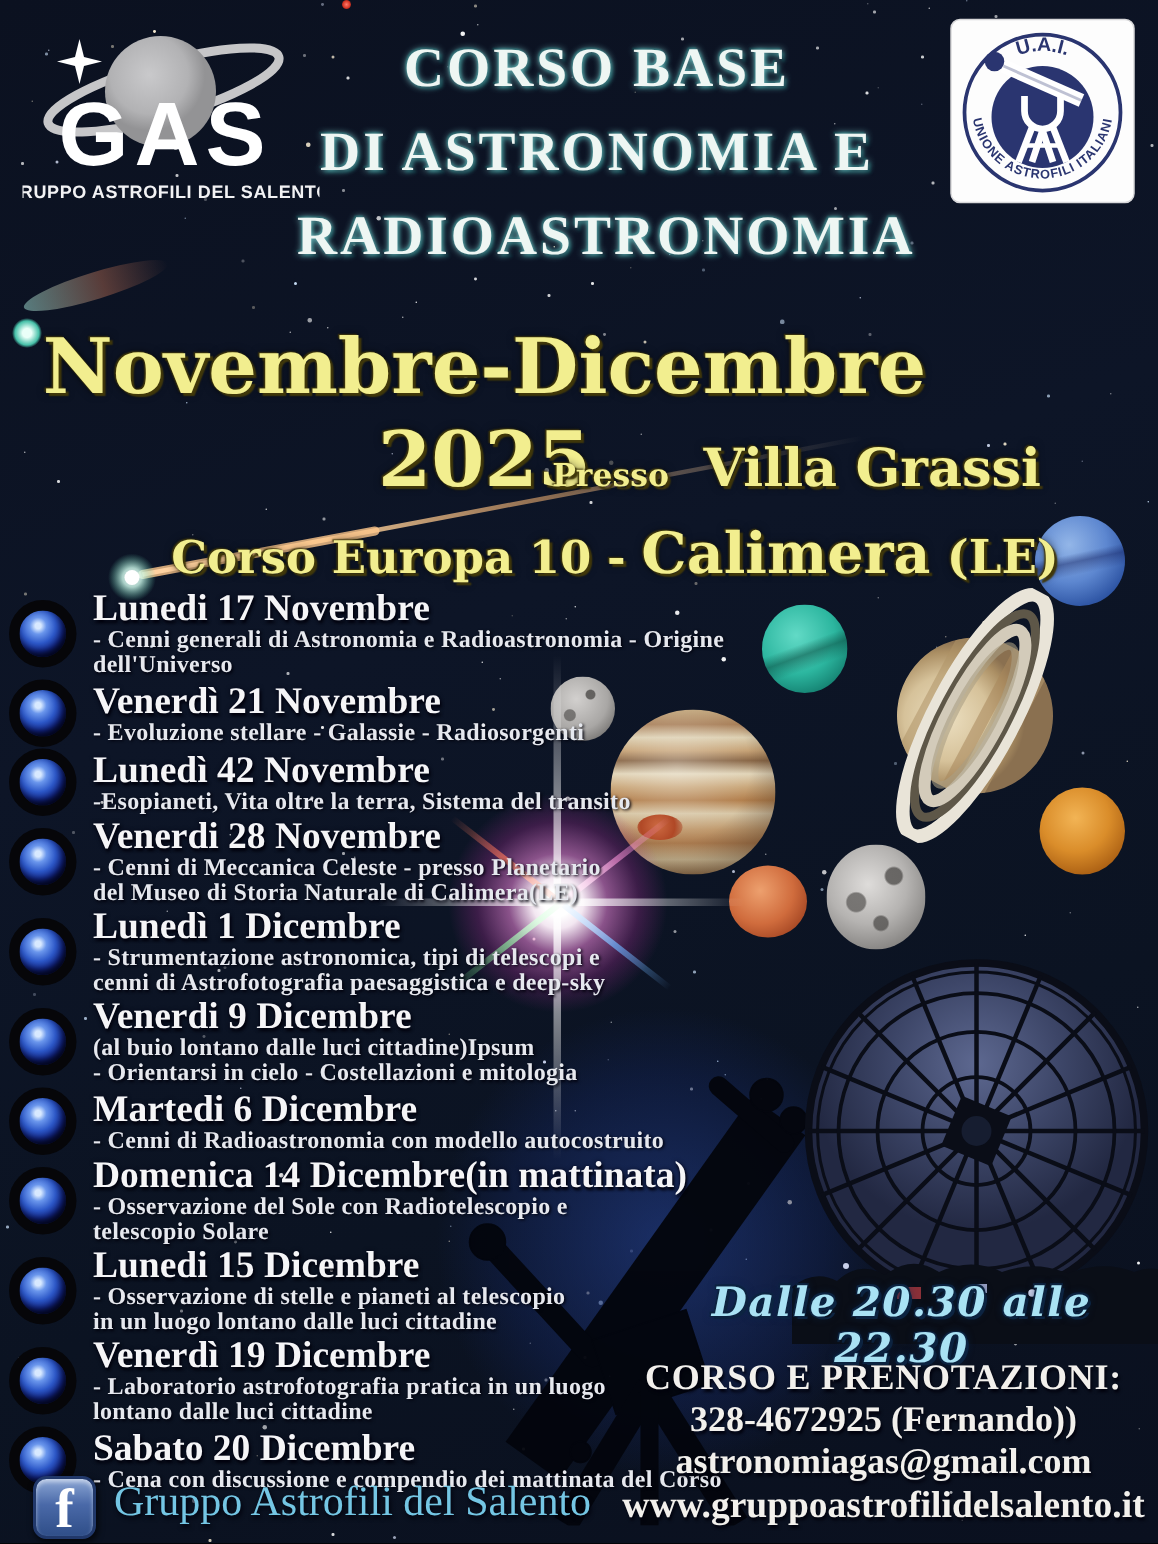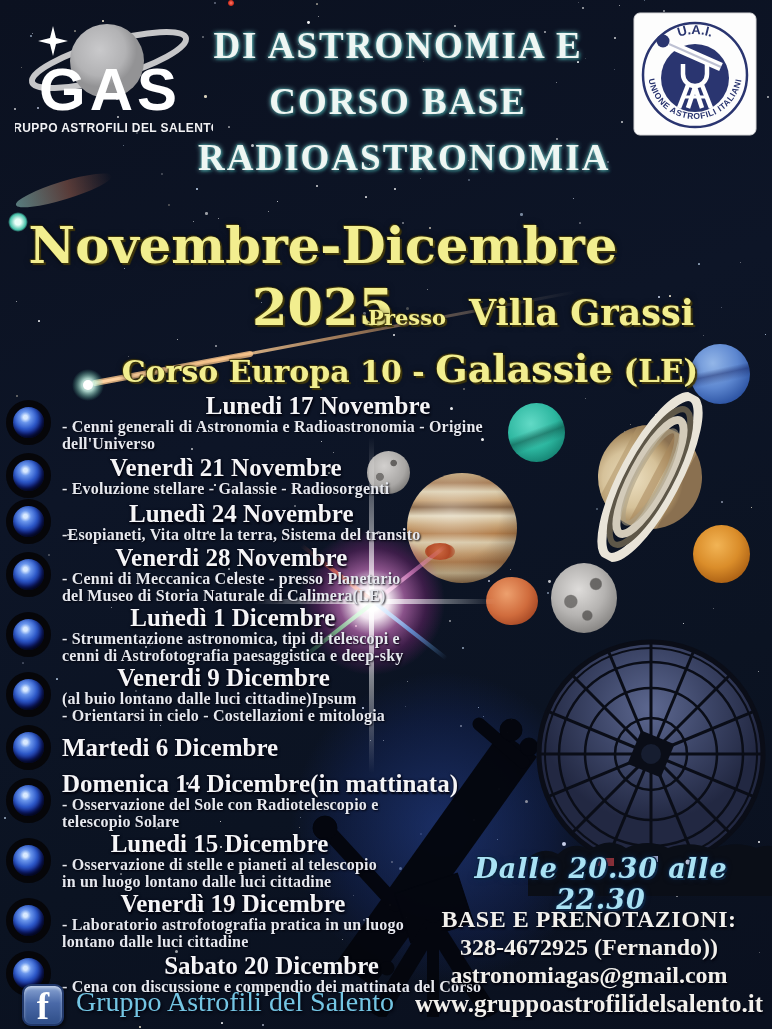--- a/index.html
+++ b/index.html
@@ -85,21 +85,21 @@
   #dish{left:528px;top:634px;width:246px;height:262px;z-index:3;}
 
   
   #schedule-list{left:6px;top:393px;width:568px;z-index:5;}
   .row{display:flex;align-items:center;gap:11px;margin-bottom:1px;}
   .gem{width:45px;height:45px;flex:0 0 45px;border-radius:50%;border:7px solid #060609;
     background:radial-gradient(circle at 40% 33%,#d8e9ff 0 7%,#6a96ec 20%,#2d58c8 42%,#14298c 62%,#081033 80%);
     box-shadow:inset -2px -3px 5px rgba(0,0,20,.8);}
   .txt{min-width:0;}
   .date{font-family:"Liberation Serif",serif;font-weight:bold;font-size:25px;line-height:25px;
-    color:#f5f5f7;text-shadow:1px 2px 2px rgba(0,0,12,.95),0 0 3px rgba(0,0,20,.8);text-align:center;}
+    color:#f5f5f7;text-shadow:1px 2px 2px rgba(0,0,12,.95),0 0 3px rgba(0,0,20,.8);}
   .row:nth-child(8) .date{font-weight:600;}
   .desc{font-family:"Liberation Serif",serif;font-size:16px;line-height:17px;color:#e6e8ee;
     font-weight:600;letter-spacing:.2px;text-shadow:1px 1px 2px rgba(0,0,12,.95);}
 
   
   #time-range{left:430px;top:853px;width:342px;text-align:center;z-index:6;
     font-family:"DejaVu Serif",serif;font-style:italic;font-weight:bold;font-size:27px;
     color:#a9e2f4;letter-spacing:1px;
     text-shadow:2px 2px 0 #0c2340,-1px -1px 0 #0c2340,1px -1px 0 #0c2340,-1px 1px 0 #0c2340,0 0 6px rgba(10,40,80,.9);}
   #info-block{left:408px;top:905px;width:362px;text-align:center;z-index:6;
@@ -514,22 +514,22 @@
       </radialGradient>
     </defs>
     <ellipse cx="94" cy="50" rx="80" ry="18" fill="none" stroke="#c6c6c8" stroke-width="6" transform="rotate(-16 94 50)"></ellipse>
     <circle cx="92" cy="51" r="37" fill="url(#gasp)"></circle>
     <path d="M38,16 L41,28 L53,31 L41,34 L38,46 L35,34 L23,31 L35,28 Z" fill="#ffffff"></path>
     <text x="24" y="100" font-family="Liberation Sans, sans-serif" font-size="60" font-weight="bold" fill="#ffffff" letter-spacing="4">GAS</text>
     <text x="97" y="122" text-anchor="middle" font-family="Liberation Sans, sans-serif" font-size="12" font-weight="bold" fill="#f2f2f4" letter-spacing="0.4">GRUPPO ASTROFILI DEL SALENTO</text>
   </svg>
 
   <div class="abs" id="title-block">
+    <div class="title-line">CORSO BASE</div>
     <div class="title-line">DI ASTRONOMIA E</div>
-    <div class="title-line">CORSO BASE</div>
     <div class="title-line">RADIOASTRONOMIA</div>
   </div>
 
   <svg class="abs" id="uai-logo" width="124" height="124" viewBox="0 0 124 124">
     <rect x="1" y="1" width="122" height="122" rx="6" fill="#fdfdfd" stroke="#d8d8da"></rect>
     <circle cx="62" cy="63" r="52" fill="none" stroke="#2a3570" stroke-width="2.5"></circle>
     <circle cx="62" cy="66" r="34" fill="#2a3570"></circle>
     <defs>
       <path id="arcTop" d="M 18,66 A 44,44 0 0 1 106,66"></path>
       <path id="arcBot" d="M 15,60 A 47,47 0 0 0 109,60"></path>
@@ -552,21 +552,21 @@
     </g>
     <line x1="50" y1="85" x2="74" y2="85" stroke="#ffffff" stroke-width="3"></line>
   </svg>
 
   <div class="abs yellow" id="period">Novembre-Dicembre 2025</div>
   <div class="abs yellow" id="venue">
     <span class="prefix">Presso</span>
     <span class="name">Villa Grassi</span>
   </div>
   <div class="abs yellow" id="address">
-    <span class="street">Corso Europa 10 - </span><span class="town">Galassie</span><span class="prov"> (LE)</span>
+    <span class="street">Corso Europa 10 - </span><span class="town">Calimera</span><span class="prov"> (LE)</span>
   </div>
 
   <div class="abs" id="schedule-list">
     <div class="row">
       <div class="gem"></div>
       <div class="txt">
         <div class="date">Lunedi 17 Novembre</div>
         <div class="desc">
             <div>- Cenni generali di Astronomia e Radioastronomia - Origine dell'Universo</div>
           </div>
@@ -579,21 +579,21 @@
         <div class="date">Venerdì 21 Novembre</div>
         <div class="desc">
             <div>- Evoluzione stellare - Galassie - Radiosorgenti</div>
           </div>
       </div>
     </div>
 
     <div class="row">
       <div class="gem"></div>
       <div class="txt">
-        <div class="date">Lunedì 24 Novembre</div>
+        <div class="date">Lunedì 42 Novembre</div>
         <div class="desc">
             <div>-Esopianeti, Vita oltre la terra, Sistema del transito</div>
           </div>
       </div>
     </div>
 
     <div class="row">
       <div class="gem"></div>
       <div class="txt">
         <div class="date">Venerdi 28 Novembre</div>
@@ -623,20 +623,23 @@
             <div>(al buio lontano dalle luci cittadine)Ipsum</div>
             <div>- Orientarsi in cielo - Costellazioni e mitologia</div>
           </div>
       </div>
     </div>
 
     <div class="row">
       <div class="gem"></div>
       <div class="txt">
         <div class="date">Martedi 6 Dicembre</div>
+        <div class="desc">
+            <div>- Cenni di Radioastronomia con modello autocostruito</div>
+          </div>
       </div>
     </div>
 
     <div class="row">
       <div class="gem"></div>
       <div class="txt">
         <div class="date">Domenica 14 Dicembre(in mattinata)</div>
         <div class="desc">
             <div>- Osservazione del Sole con Radiotelescopio e</div>
             <div>telescopio Solare</div>
@@ -672,21 +675,21 @@
         <div class="date">Sabato 20 Dicembre</div>
         <div class="desc">
             <div>- Cena con discussione e compendio dei mattinata del Corso</div>
           </div>
       </div>
     </div>
   </div>
 
   <div class="abs" id="time-range">Dalle 20.30 alle 22.30</div>
   <div class="abs" id="info-block">
-    <div class="line1">BASE E PRENOTAZIONI:</div>
+    <div class="line1">CORSO E PRENOTAZIONI:</div>
     <div class="line2">328-4672925 (Fernando))</div>
     <div class="line3">astronomiagas@gmail.com</div>
     <div class="line4">www.gruppoastrofilidelsalento.it</div>
   </div>
   <div class="abs" id="fb-icon">
       <span>f</span>
     </div>
   <div class="abs" id="fb-label">Gruppo Astrofili del Salento</div>
 </div>
 

